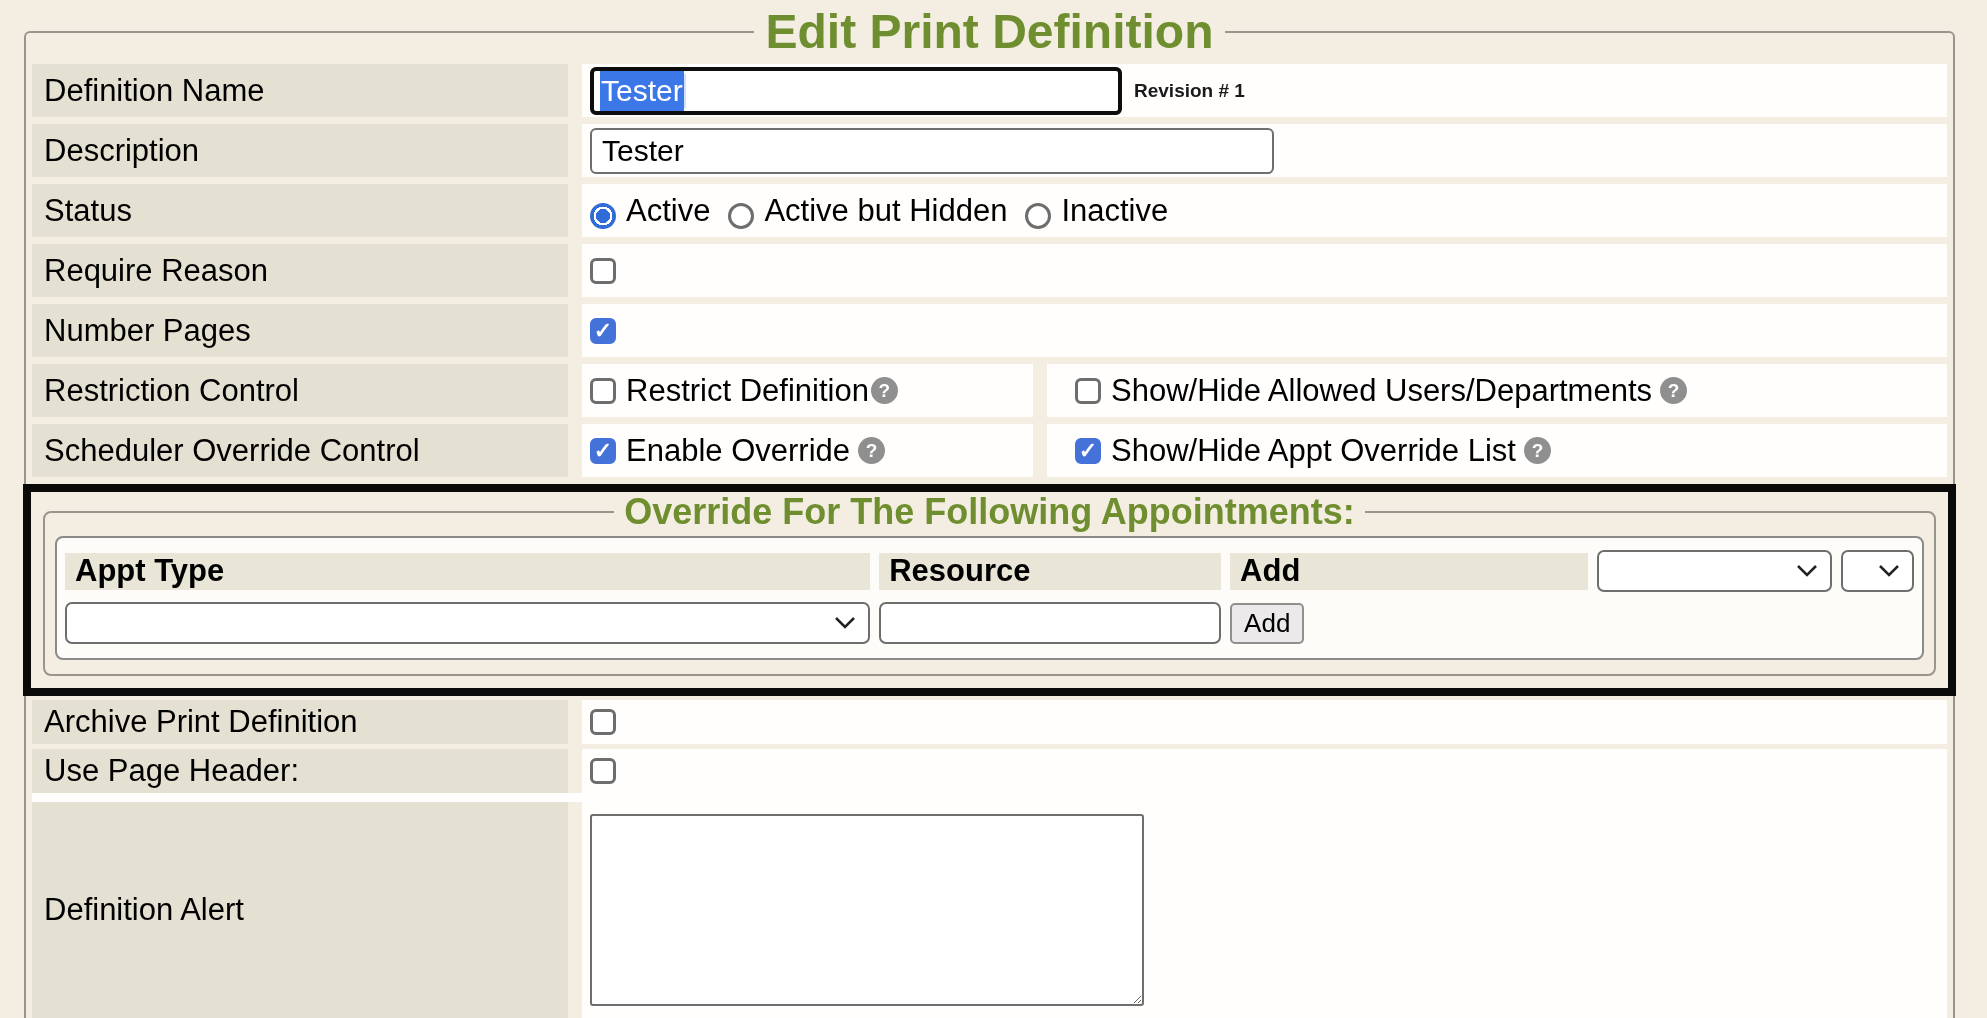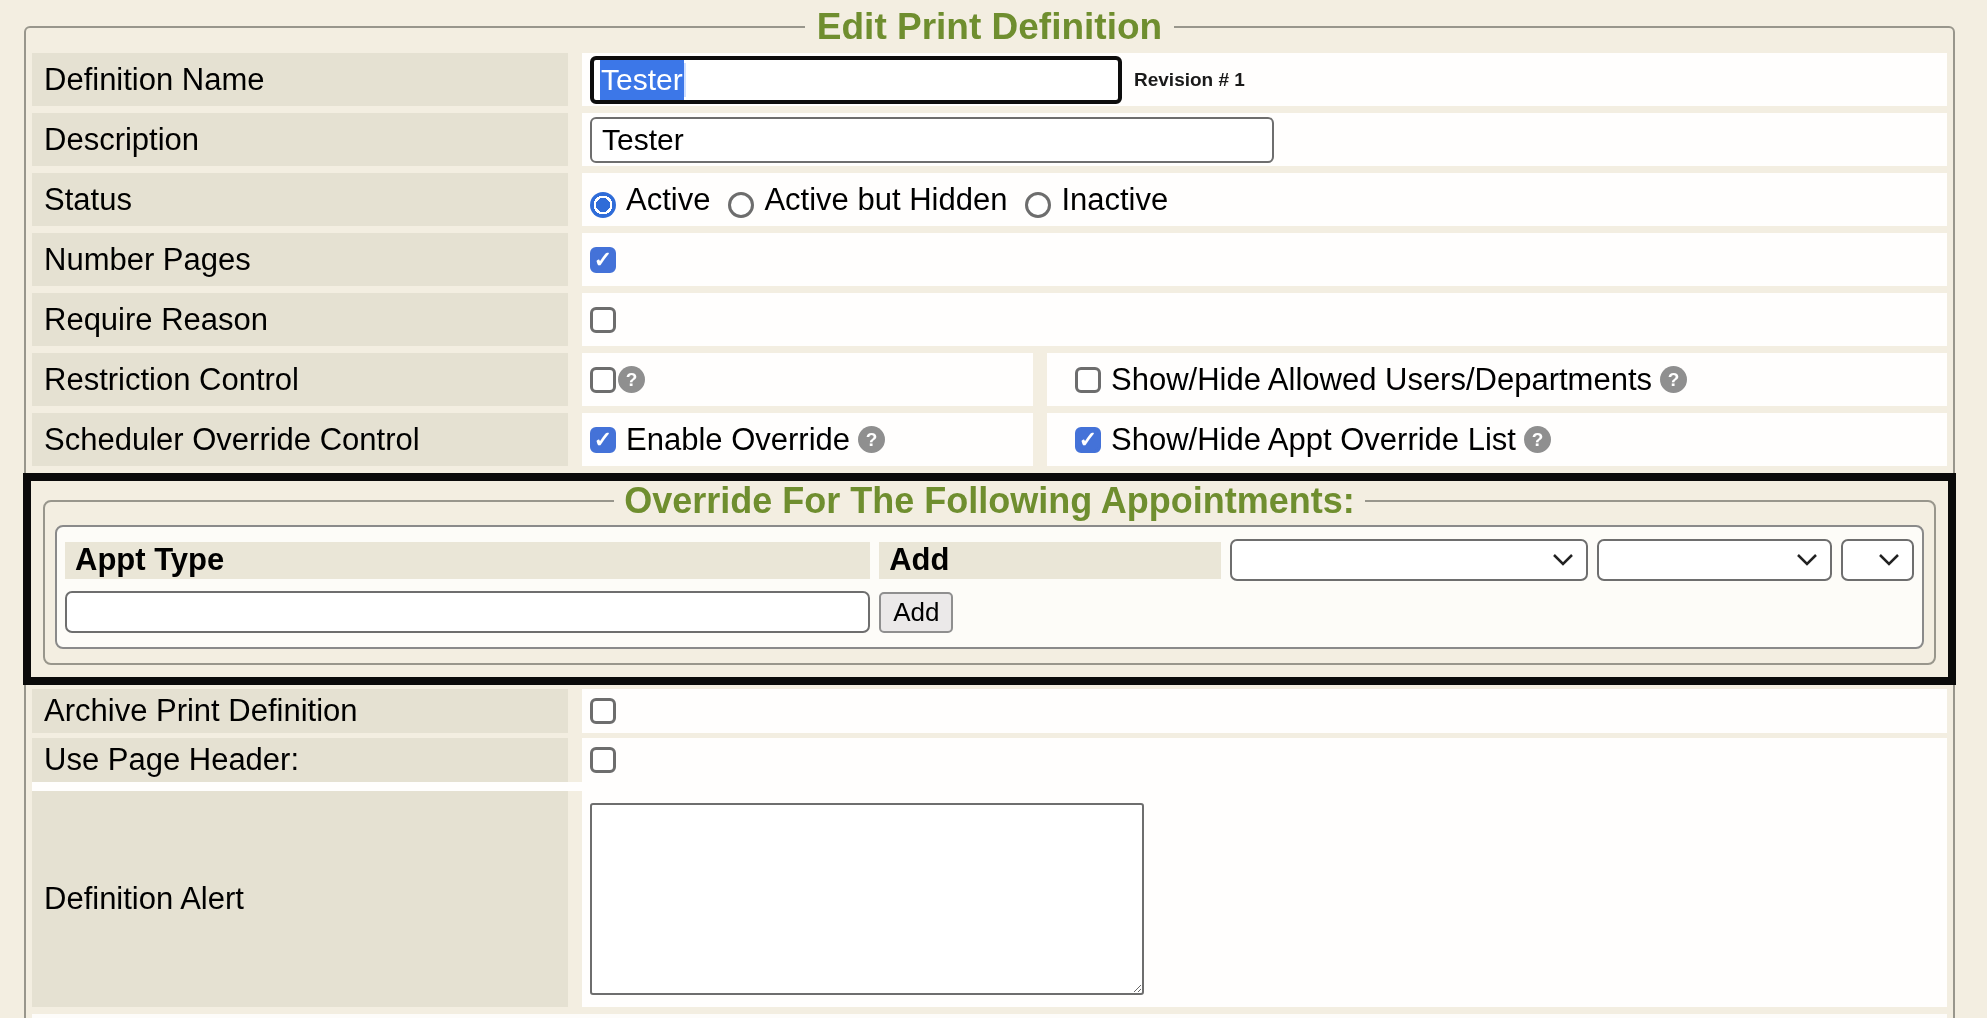--- a/index.html
+++ b/index.html
@@ -14,21 +14,21 @@
   fieldset.main-fs {
     margin: 8px 32px 0 24px;
     border: 2px solid #98968c;
     border-radius: 6px;
     padding: 8px 6px 4px 6px;
     background: #f3eee1;
   }
   legend.main-legend {
     margin: 0 auto;
     padding: 0 12px;
-    font-size: 37px;
+    font-size: 48px;
     font-weight: bold;
     color: #6f8e2f;
     line-height: 1.0;
   }
   
   .row {
     display: grid;
     grid-template-columns: 536px 1fr;
     gap: 14px;
     margin-bottom: 7px;
@@ -267,37 +267,38 @@
         <span class="opt-label">Active but Hidden</span>
       </span>
       <span class="opt">
         <span class="radio"></span>
         <span class="opt-label">Inactive</span>
       </span>
     </div>
   </div>
 
   <div class="row">
+    <div class="lbl">Require Reason</div>
+    <div class="cell">
+      <span class="cb"></span>
+    </div>
+  </div>
+
+  <div class="row">
     <div class="lbl">Number Pages</div>
     <div class="cell">
       <span class="cb checked"></span>
-    </div>
-  </div>
-
-  <div class="row">
-    <div class="lbl">Require Reason</div>
-    <div class="cell">
-      <span class="cb"></span>
     </div>
   </div>
 
   <div class="row split">
     <div class="lbl">Restriction Control</div>
     <div class="cell">
       <span class="cb"></span>
+      <span class="opt-label">Restrict Definition</span>
       <span class="help" style="margin-left:2px">?</span>
     </div>
     <div class="cell indent">
       <span class="cb"></span>
       <span class="opt-label">Show/Hide Allowed Users/Departments</span>
       <span class="help">?</span>
     </div>
   </div>
 
   <div class="row split">
@@ -312,20 +313,21 @@
       <span class="opt-label">Show/Hide Appt Override List</span>
       <span class="help">?</span>
     </div>
   </div>
 
   <div class="override-box">
     <fieldset class="override-fs">
       <legend class="override-legend">Override For The Following Appointments:</legend>
       <div class="ov-table">
         <div class="ov-head">Appt Type</div>
+        <div class="ov-head">Resource</div>
         <div class="ov-head">Add</div>
 
         <div class="select-wrap">
           <select class="ov-select"><option></option></select>
           <span class="chev">
             <svg width="22" height="14" viewBox="0 0 22 14">
                 <path d="M2 2 L11 11 L20 2" fill="none" stroke="#222" stroke-width="2.5"></path>
               </svg>
           </span>
         </div>

